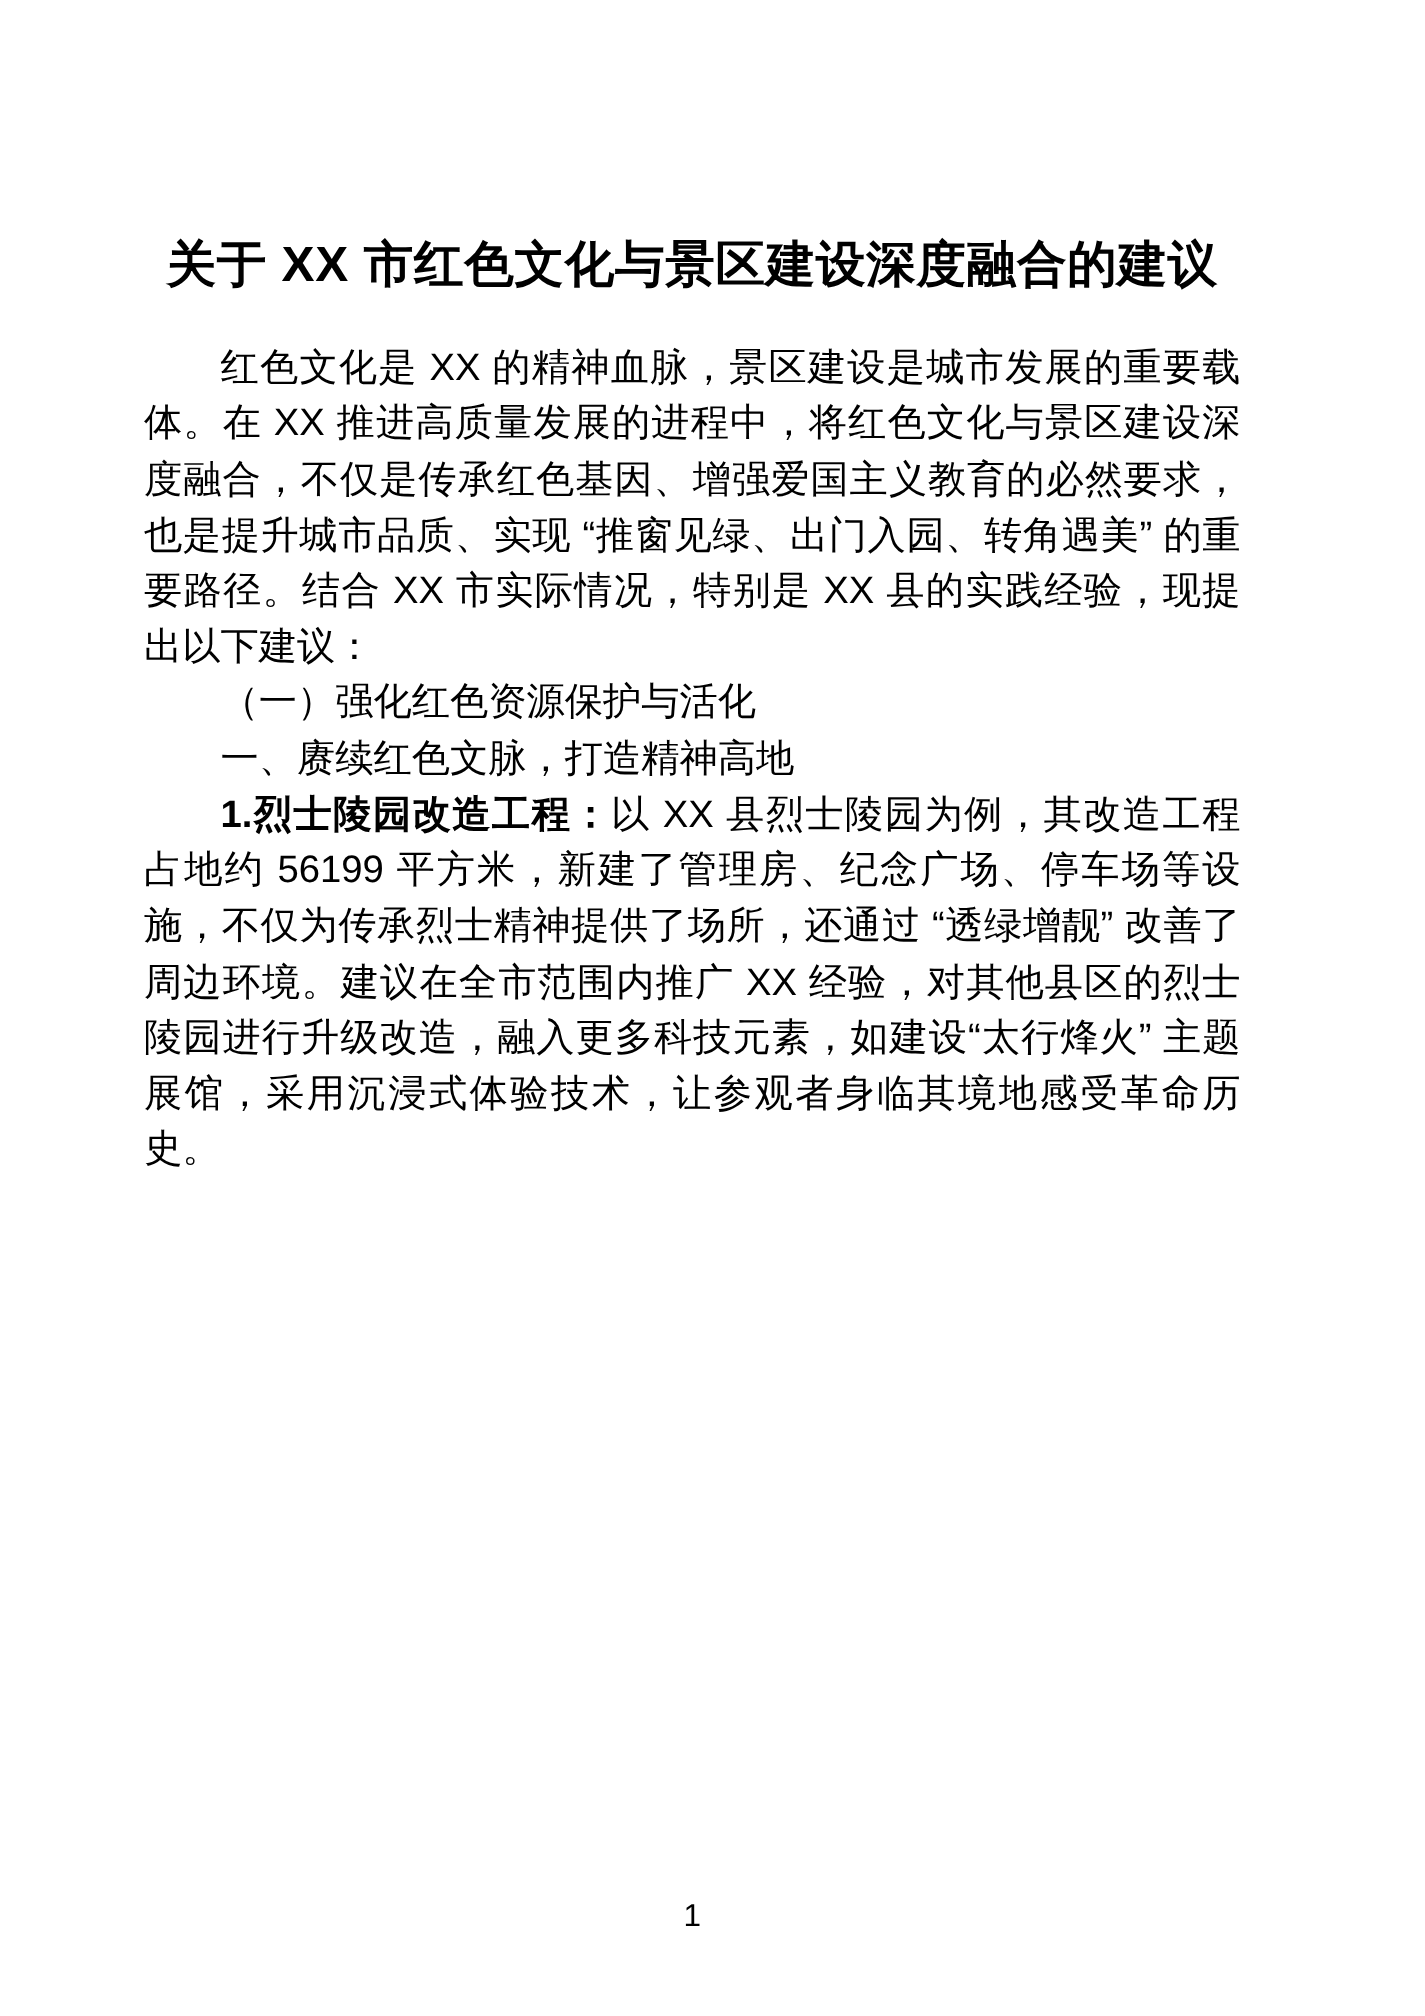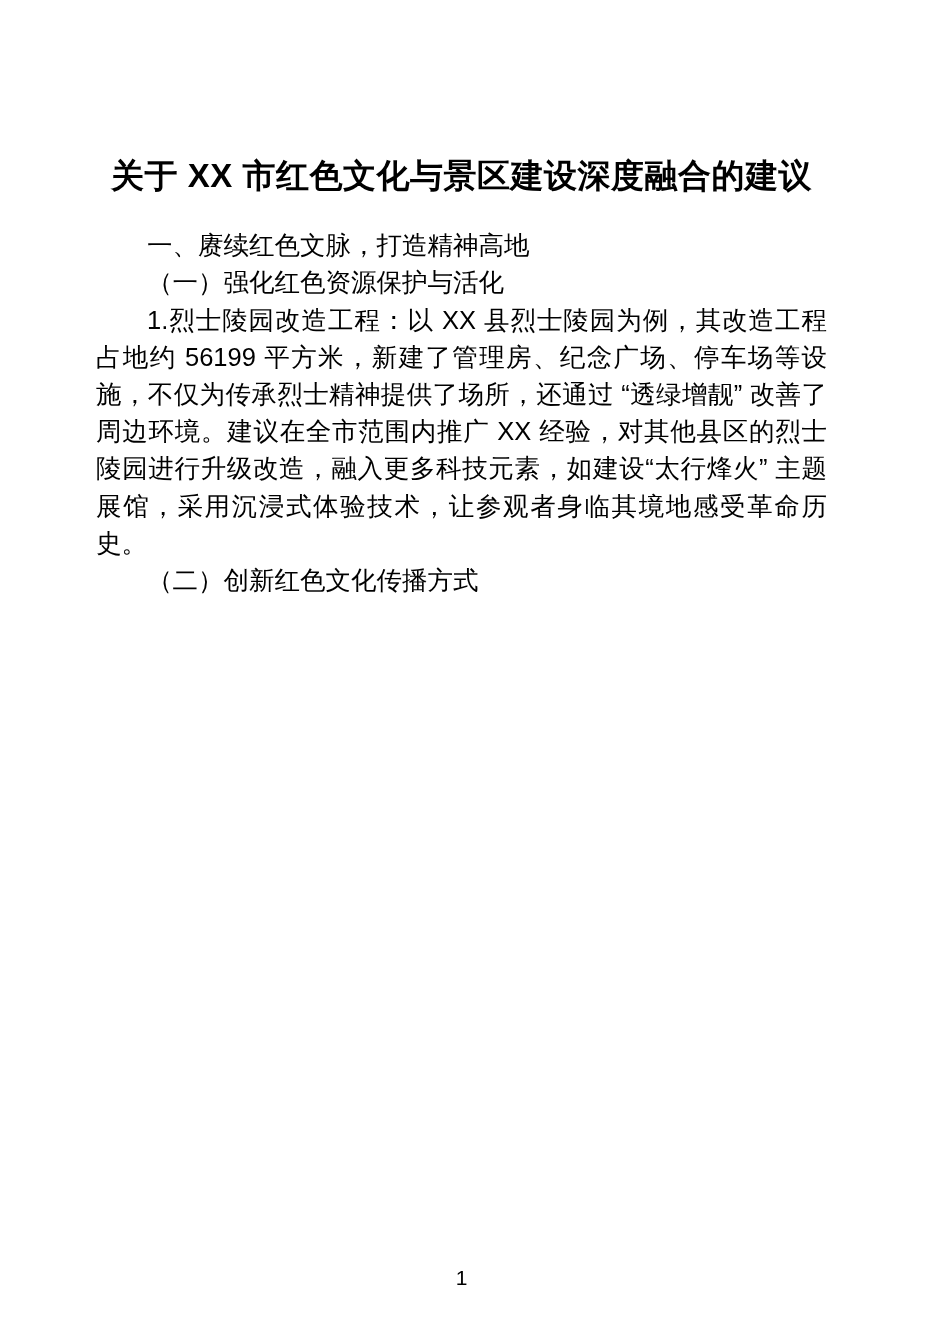--- a/index.html
+++ b/index.html
@@ -36,45 +36,45 @@
     line-height: 1.46;
     text-align: justify;
     text-justify: inter-ideograph;
     margin: 0;
     letter-spacing: 0px;
   }
   .indent2 {
     text-indent: 2em;
   }
   .bold {
-    font-weight: 400;
+    font-weight: 700;
   }
   .page-number {
     position: absolute;
     bottom: 56px;
     left: 0;
     width: 100%;
     text-align: center;
     font-size: 21px;
     line-height: 1;
   }
 </style>
 </head>
 <body>
 
 <div class="page">
 
   <h1 class="doc-title">关于 XX 市红色文化与景区建设深度融合的建议</h1>
 
+  <p class="para indent2">红色文化是 XX 的精神血脉，景区建设是城市发展的重要载体。在 XX 推进高质量发展的进程中，将红色文化与景区建设深度融合，不仅是传承红色基因、增强爱国主义教育的必然要求，也是提升城市品质、实现 “推窗见绿、出门入园、转角遇美” 的重要路径。结合 XX 市实际情况，特别是 XX 县的实践经验，现提出以下建议：</p>
+
+  <p class="para indent2">（一）强化红色资源保护与活化</p>
 
   <p class="para indent2">一、赓续红色文脉，打造精神高地</p>
-
-  <p class="para indent2">（一）强化红色资源保护与活化</p>
 
   <p class="para indent2"><span class="bold">1.烈士陵园改造工程：</span><span>以 XX 县烈士陵园为例，其改造工程占地约 56199 平方米，新建了管理房、纪念广场、停车场等设施，不仅为传承烈士精神提供了场所，还通过 “透绿增靓” 改善了周边环境。建议在全市范围内推广 XX 经验，对其他县区的烈士陵园进行升级改造，融入更多科技元素，如建设“太行烽火” 主题展馆，采用沉浸式体验技术，让参观者身临其境地感受革命历史。</span></p>
 
 
-  <p class="para indent2">（二）创新红色文化传播方式</p>
 
 
   <div class="page-number">1</div>
 
 </div>
 
 </body></html>

